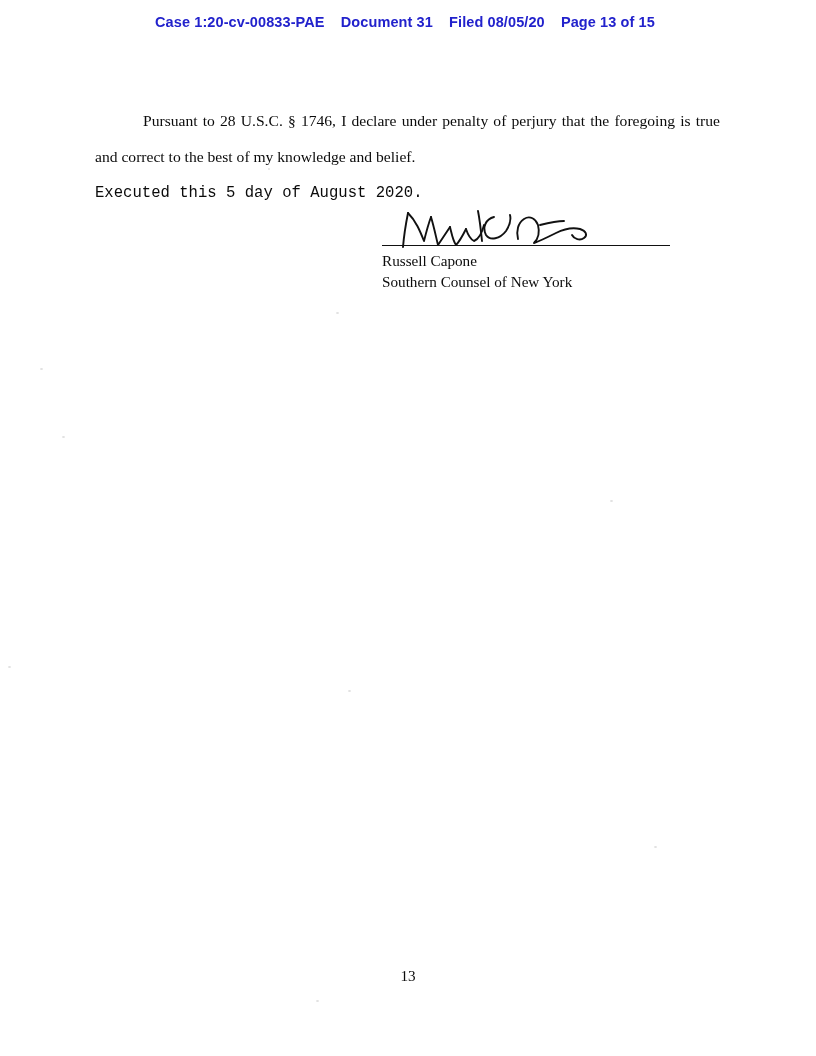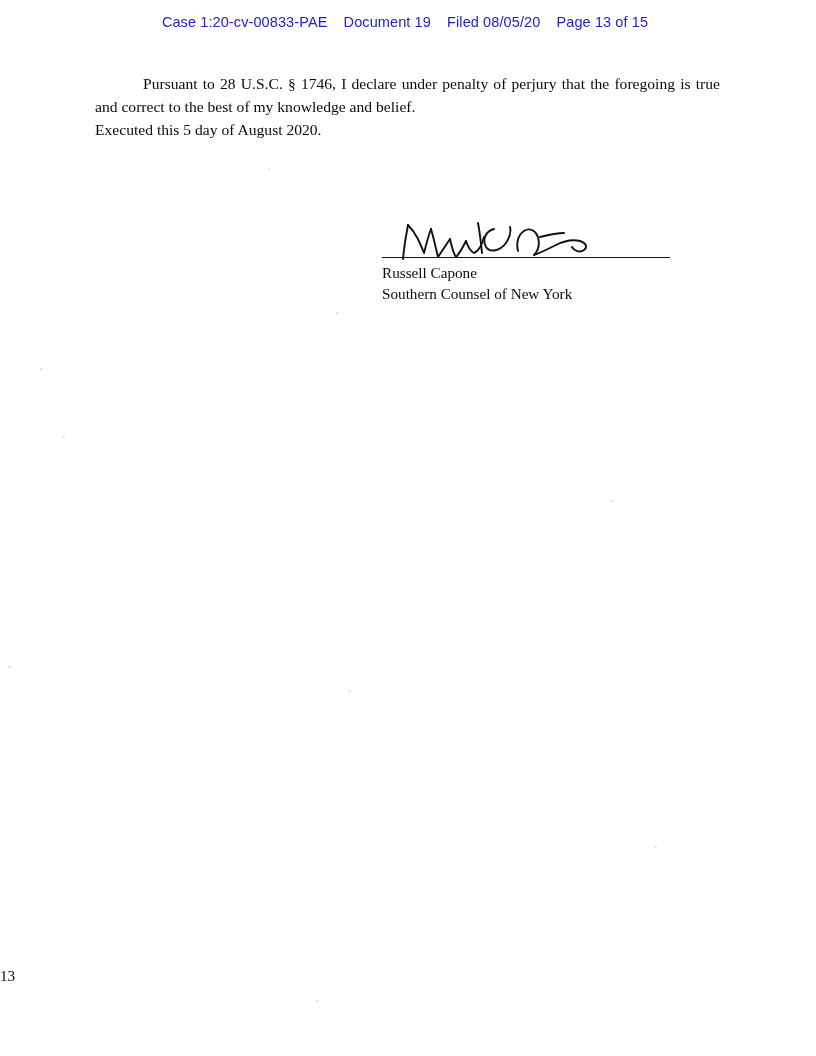--- a/index.html
+++ b/index.html
@@ -22,47 +22,48 @@
     top: 14px;
     left: 0;
     width: 816px;
     text-align: center;
     font-family: "Liberation Sans", sans-serif;
     font-size: 14.5px;
     color: #2222cc;
     letter-spacing: 0.1px;
     white-space: nowrap;
   }
-  .ecf-header span { margin: 0 6px; }
+  .ecf-header span { margin: 0 6px; font-weight: bold; }
   .ecf-header span:first-child { margin-left: 0; }
 
   
   .body-block {
     position: absolute;
     left: 95px;
-    top: 72px;
+    top: 103px;
     width: 625px;
     font-size: 15.6px;
-    line-height: 23px;
+    line-height: 36px;
   }
   .para {
     text-indent: 48px;
     text-align: justify;
     margin: 0;
   }
   .para-2 {
     text-indent: 0;
     margin: 0;
+    font-family: Liberation Mono, monospace;
   }
 
   
   .sig-block {
     position: absolute;
     left: 382px;
-    top: 217px;
+    top: 205px;
     width: 340px;
   }
   .sig-svg {
     display: block;
     margin-left: 8px;
   }
   .sig-line {
     width: 288px;
     border-bottom: 1.3px solid #111;
     margin-top: -8px;
@@ -73,39 +74,40 @@
     line-height: 20.8px;
     white-space: nowrap;
   }
 
   
   .page-number {
     position: absolute;
     top: 967px;
     left: 0;
     width: 816px;
+    text-align: center;
     font-size: 15.2px;
   }
 
   
   .speck {
     position: absolute;
     background: #c9c9c9;
     border-radius: 50%;
     opacity: 0.55;
   }
 </style>
 </head>
 <body>
 
 <div class="page">
 
   <div class="ecf-header">
     <span>Case 1:20-cv-00833-PAE</span>
-    <span>Document 19</span>
+    <span>Document 31</span>
     <span>Filed 08/05/20</span>
     <span>Page 13 of 15</span>
   </div>
 
   <div class="body-block">
     <p class="para">Pursuant to 28 U.S.C. § 1746, I declare under penalty of perjury that the foregoing is true and correct to the best of my knowledge and belief.</p>
     <p class="para-2">Executed this 5 day of August 2020.</p>
   </div>
 
   <div class="sig-block">

